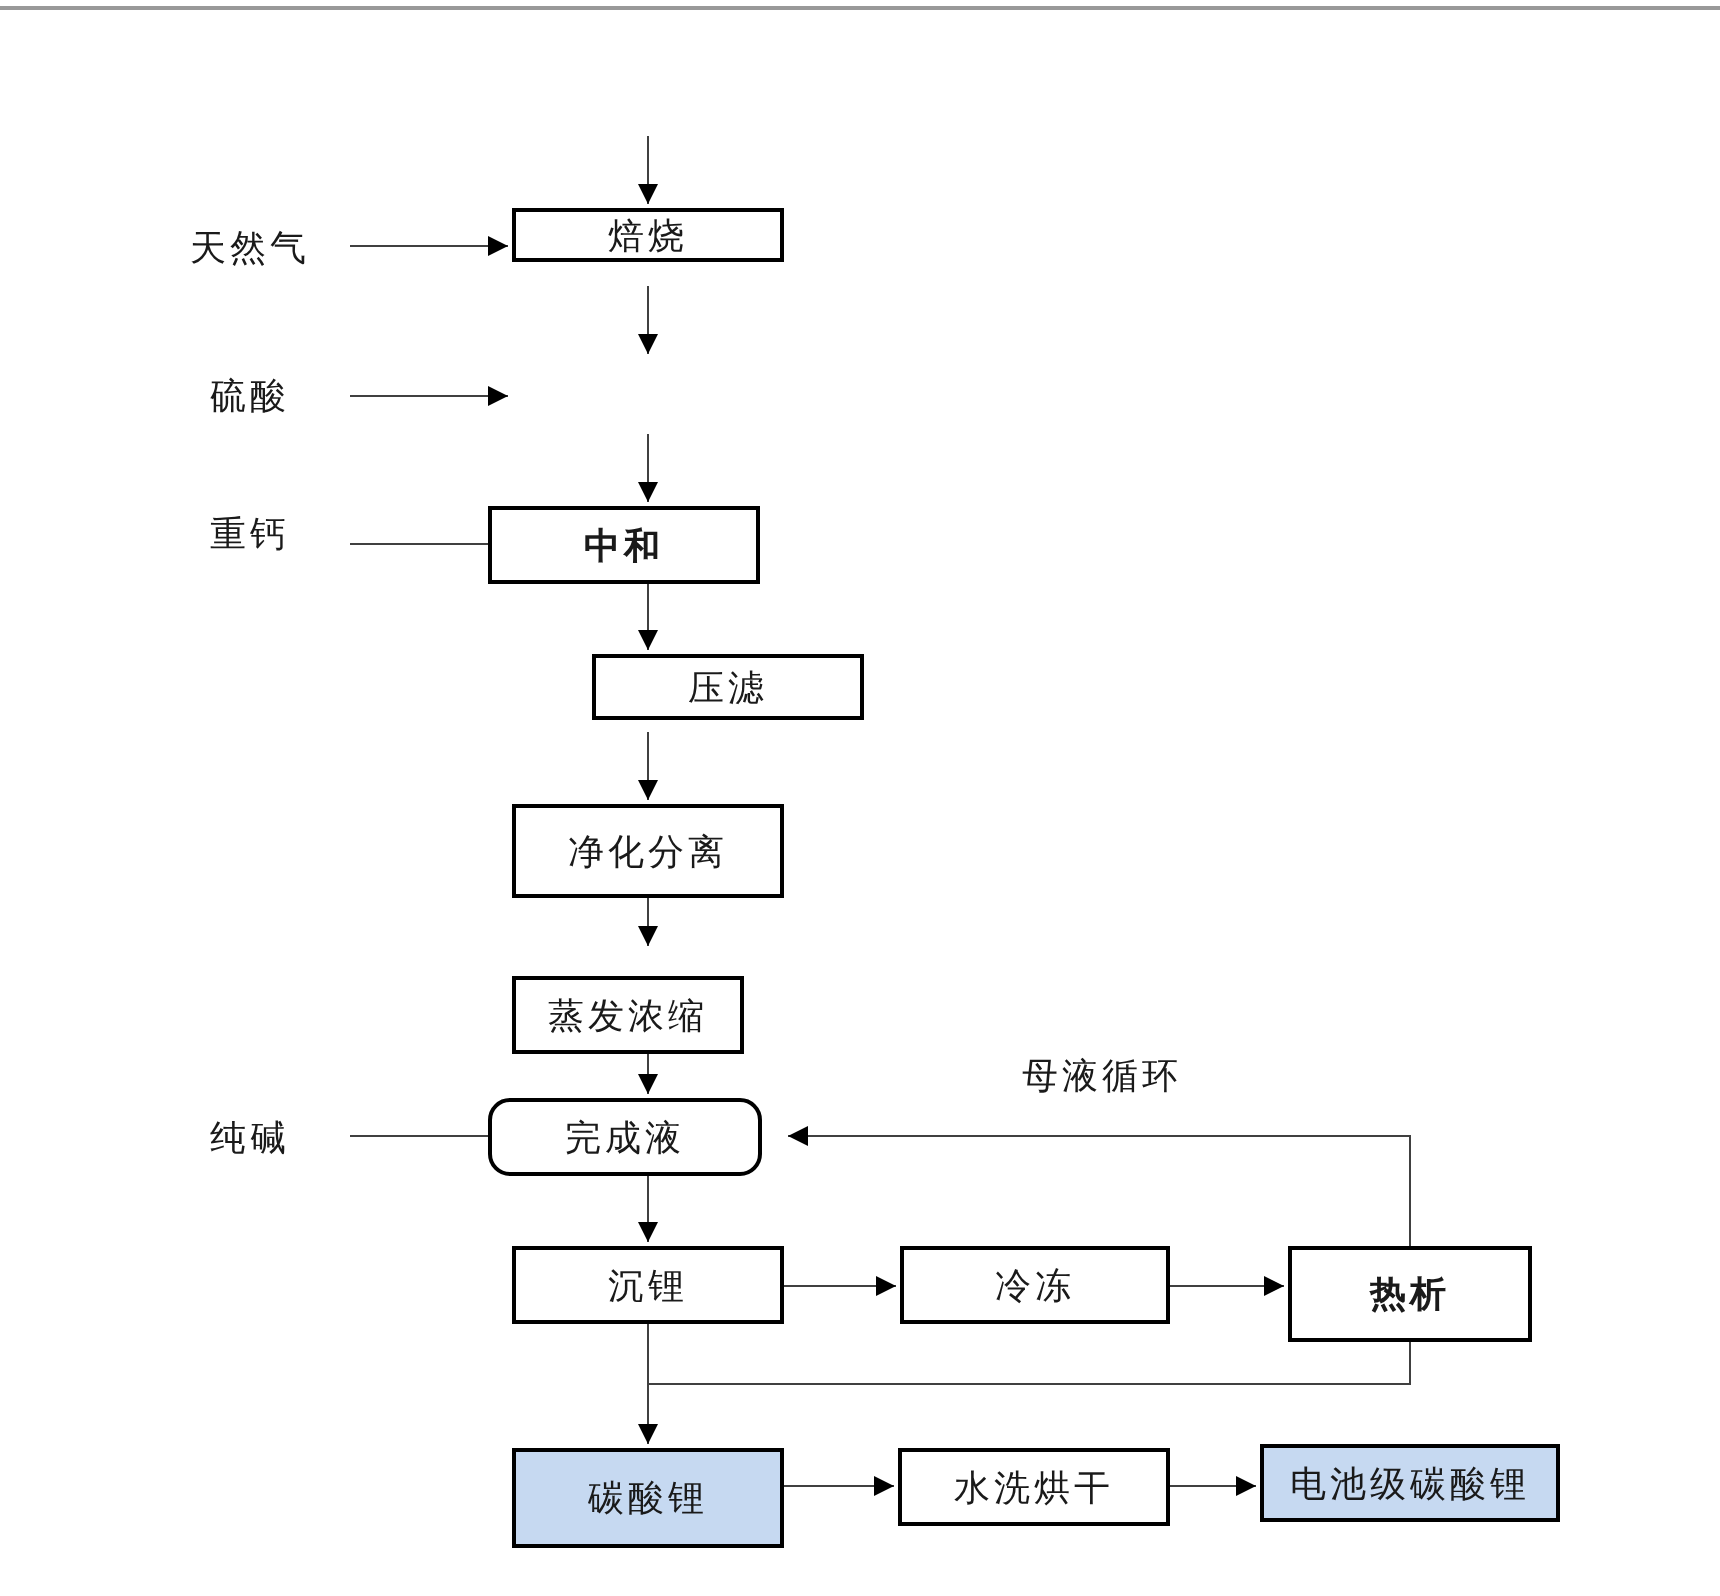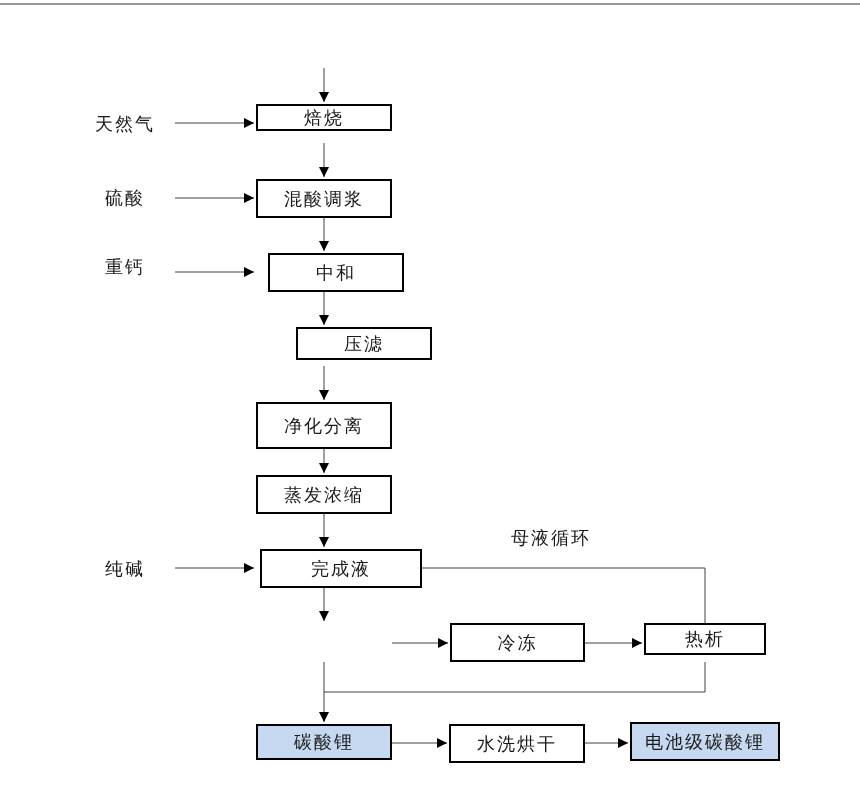--- a/index.html
+++ b/index.html
@@ -65,25 +65,25 @@
     <path class="wire" d="M585,743 H628" marker-end="url(#arrow)"></path>
   </svg>
 
   <div class="lbl c" style="left:70px; top:113px; width:110px;">天然气</div>
   <div class="lbl c" style="left:70px; top:187px; width:110px;">硫酸</div>
   <div class="lbl c" style="left:70px; top:256px; width:110px;">重钙</div>
   <div class="lbl c" style="left:70px; top:558px; width:110px;">纯碱</div>
   <div class="lbl" style="left:511px; top:527px;">母液循环</div>
 
   <div class="box" style="left:256px; top:104px; width:136px; height:27px;">焙烧</div>
-  <div class="box" style="left:256px; top:179px; width:136px; height:39px;">混酸调浆</div>
-  <div class="box" style="left:268px; top:253px; width:136px; height:39px;">中和</div>
+  <div class="box" style="left:244px; top:253px; width:136px; height:39px;font-weight:bold;">中和</div>
   <div class="box" style="left:256px; top:327px; width:136px; height:33px;margin-left:40px;">压滤</div>
   <div class="box" style="left:256px; top:402px; width:136px; height:47px;">净化分离</div>
-  <div class="box" style="left:256px; top:475px; width:136px; height:39px;">蒸发浓缩</div>
-  <div class="box" style="left:260px; top:549px; width:162px; height:39px;">完成液</div>
+  <div class="box" style="left:256px; top:488px; width:116px; height:39px;">蒸发浓缩</div>
+  <div class="box" style="left:244px; top:549px; width:137px; height:39px;border-radius:11px;">完成液</div>
+  <div class="box" style="left:256px; top:623px; width:136px; height:39px;">沉锂</div>
   <div class="box" style="left:450px; top:623px; width:135px; height:39px;">冷冻</div>
-  <div class="box" style="left:644px; top:623px; width:122px; height:32px;">热析</div>
-  <div class="box hl" style="left:256px; top:724px; width:136px; height:36px;">碳酸锂</div>
+  <div class="box" style="left:644px; top:623px; width:122px; height:48px;font-weight:bold;">热析</div>
+  <div class="box hl" style="left:256px; top:724px; width:136px; height:50px;">碳酸锂</div>
   <div class="box" style="left:449px; top:724px; width:136px; height:39px;">水洗烘干</div>
   <div class="box hl" style="left:630px; top:722px; width:150px; height:39px;">电池级碳酸锂</div>
 
 </div>
 
 </body></html>

